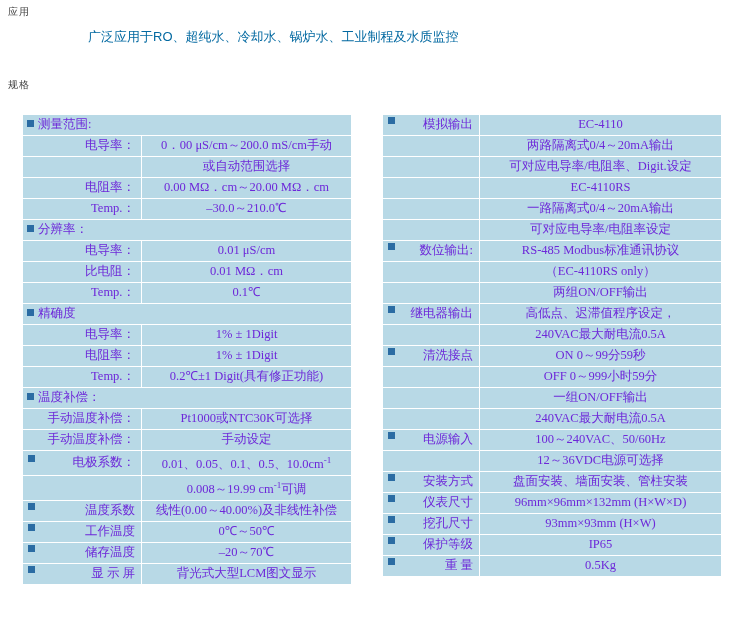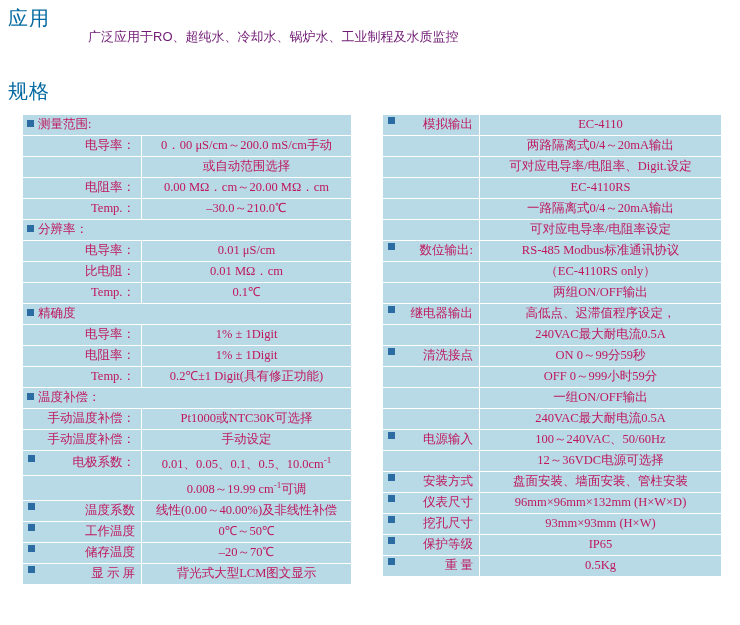--- a/index.html
+++ b/index.html
@@ -8,40 +8,40 @@
     width: 740px; height: 625px;
     background: #ffffff;
     font-family: "Liberation Serif", serif;
   }
   .page {
     position: relative;
     width: 740px; height: 625px;
     overflow: hidden;
   }
   .section-title {
-    color: #0369a1;
-    font-size: 20px;
+    color: #404040;
+    font-size: 10px;
     font-family: "Liberation Sans", sans-serif;
     font-weight: normal;
     letter-spacing: 1px;
   }
   #app-title { position: absolute; left: 8px; top: 5px; }
   #app-desc {
     position: absolute; left: 88px; top: 28px;
-    color: #701a75; font-size: 13px;
+    color: #0369a1; font-size: 13px;
     font-family: "Liberation Sans", sans-serif;
   }
   #spec-title { position: absolute; left: 8px; top: 78px; }
 
   .table {
     position: absolute;
     border-collapse: separate;
     border-spacing: 1px 1px;
     font-size: 12.5px;
-    color: #be185d;
+    color: #6d28d9;
   }
   #table-left { left: 22px; top: 114px; width: 330px; }
   #table-right { left: 382px; top: 114px; width: 340px; }
 
   .table td {
     background: #b8d9e6;
     padding: 2px 5px 3px 5px;
     height: 19px;
     vertical-align: middle;
     line-height: 15px;

